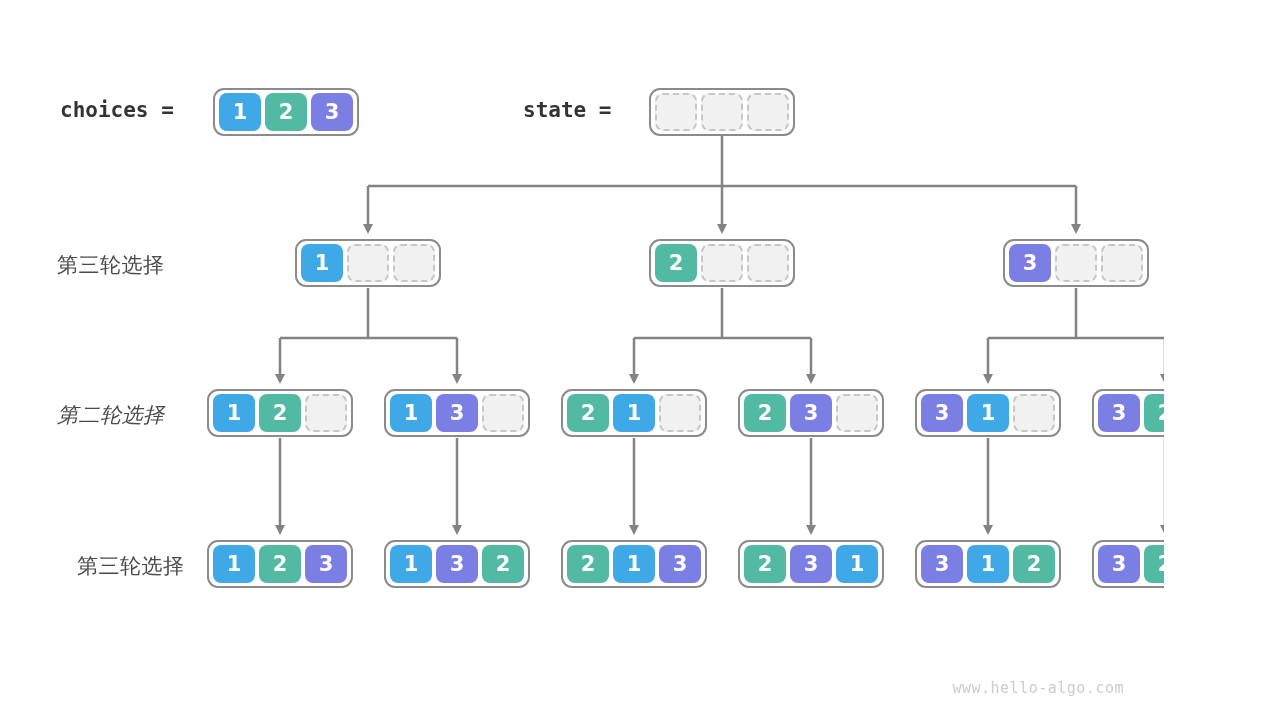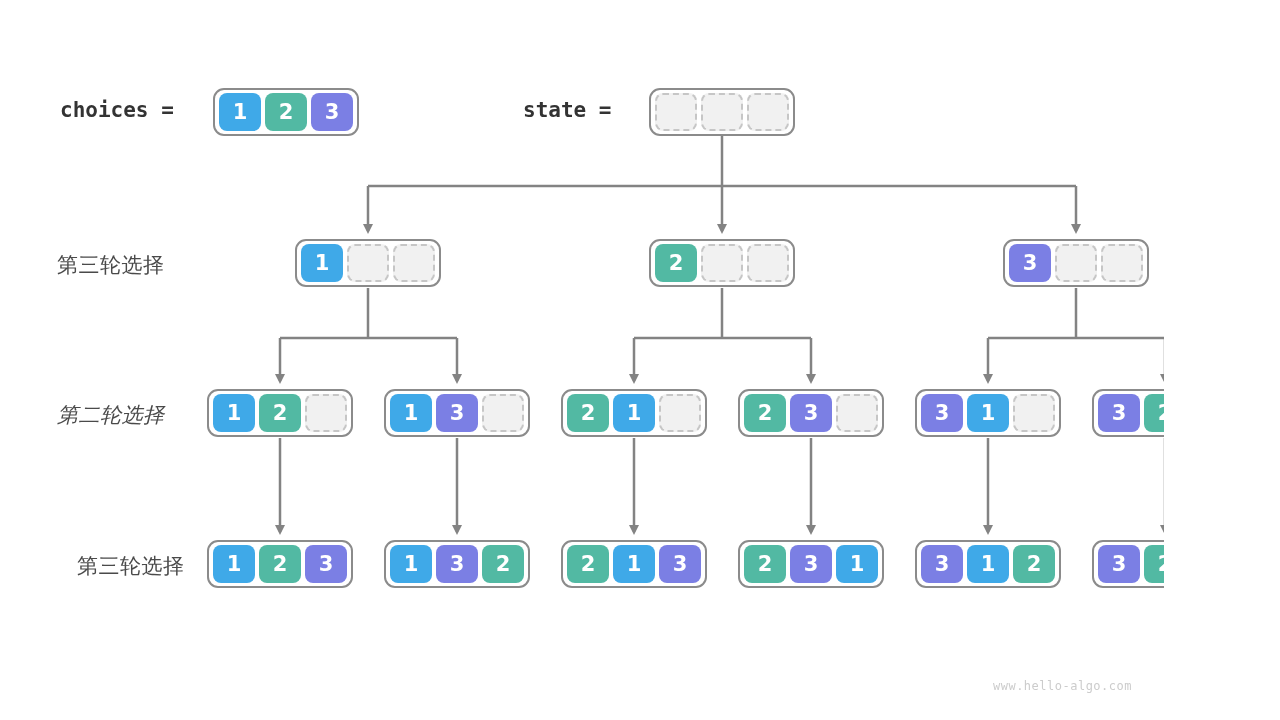--- a/index.html
+++ b/index.html
@@ -25,23 +25,23 @@
     padding:3px;
   }
   .cell{
     box-sizing:border-box;width:42px;height:38px;border-radius:8px;
     display:flex;align-items:center;justify-content:center;
     color:#ffffff;font-size:21px;font-weight:bold;
     font-family:"DejaVu Sans","Liberation Sans",sans-serif;
   }
   .cell.empty{background:#f1f1f1;border:2px dashed #c6c6c6;}
   .watermark{
-    position:absolute;right:32px;top:679px;
+    position:absolute;right:40px;top:679px;
     font-family:"DejaVu Sans Mono","Liberation Mono",monospace;
-    font-size:12px;color:#cccccc;letter-spacing:0.5px;text-align:right;
+    font-size:15px;color:#cccccc;letter-spacing:0.5px;text-align:right;
   }
 </style>
 </head>
 <body>
 
 <div class="canvas">
 
   <svg id="connectors" viewBox="0 0 1280 720" xmlns="http://www.w3.org/2000/svg">
     <defs>
       <marker id="arrow" markerWidth="11" markerHeight="11" refX="7" refY="5" orient="auto" markerUnits="userSpaceOnUse">

